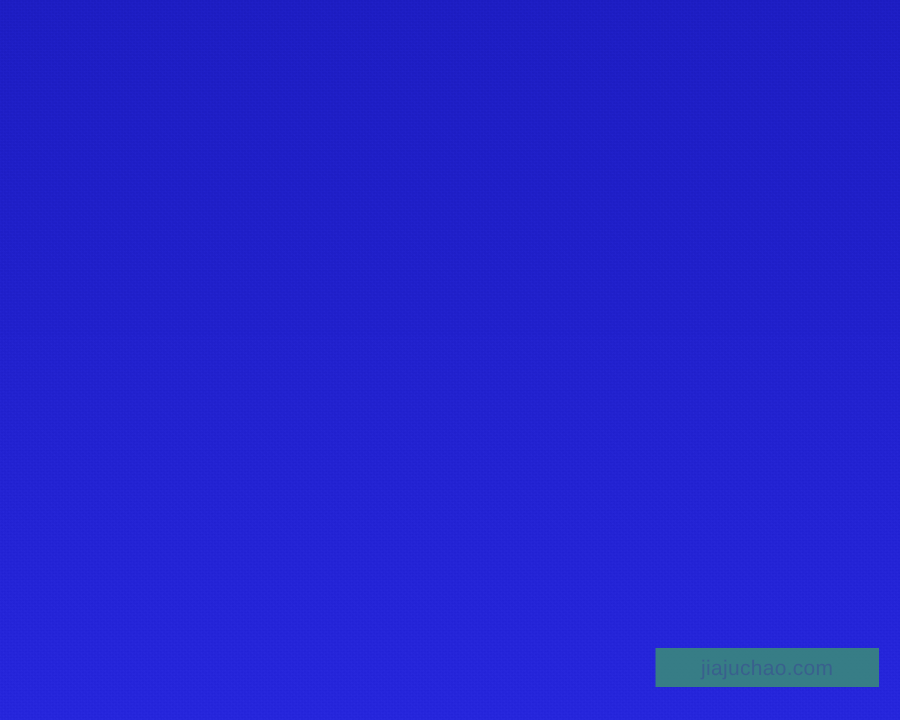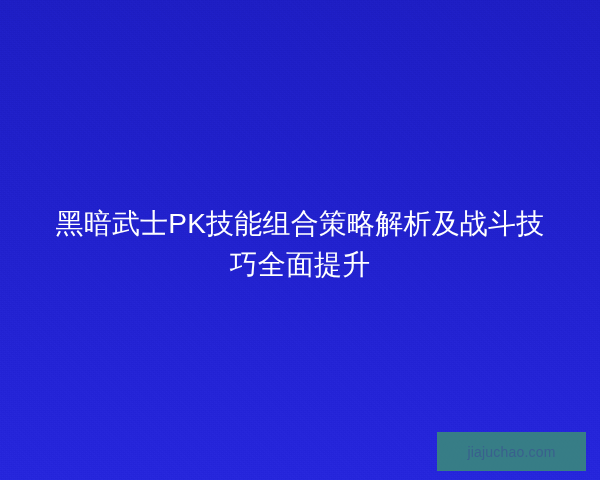--- a/index.html
+++ b/index.html
@@ -68,21 +68,21 @@
     line-height: 41px;
     letter-spacing: 0.2px;
     white-space: nowrap;
   }
 
   #watermark {
     position: absolute;
     left: 437px;
     top: 432px;
     width: 149px;
-    height: 39px;
+    height: 26px;
     background: rgba(60, 150, 110, 0.78);
     display: flex;
     align-items: center;
     justify-content: center;
   }
 
   #watermark-text {
     color: #3a5f8e;
     font-size: 14px;
     font-weight: 400;
@@ -90,22 +90,18 @@
     opacity: 0.95;
   }
 </style>
 </head>
 <body>
 
 <div id="poster">
 
   <div id="noise"></div>
 
-  <div id="title-block">
-    <span class="title-line">黑暗武士PK技能组合策略解析及战斗技</span>
-    <span class="title-line">巧全面提升</span>
-  </div>
 
   <div id="watermark">
     <span id="watermark-text">jiajuchao.com</span>
   </div>
 
 </div>
 
 </body></html>

